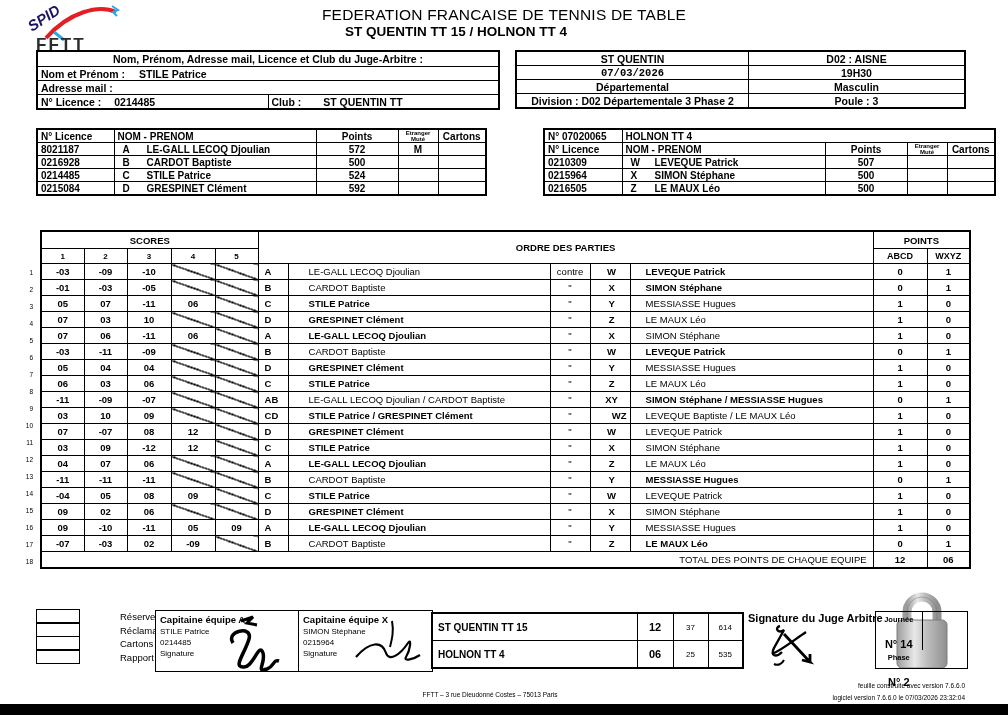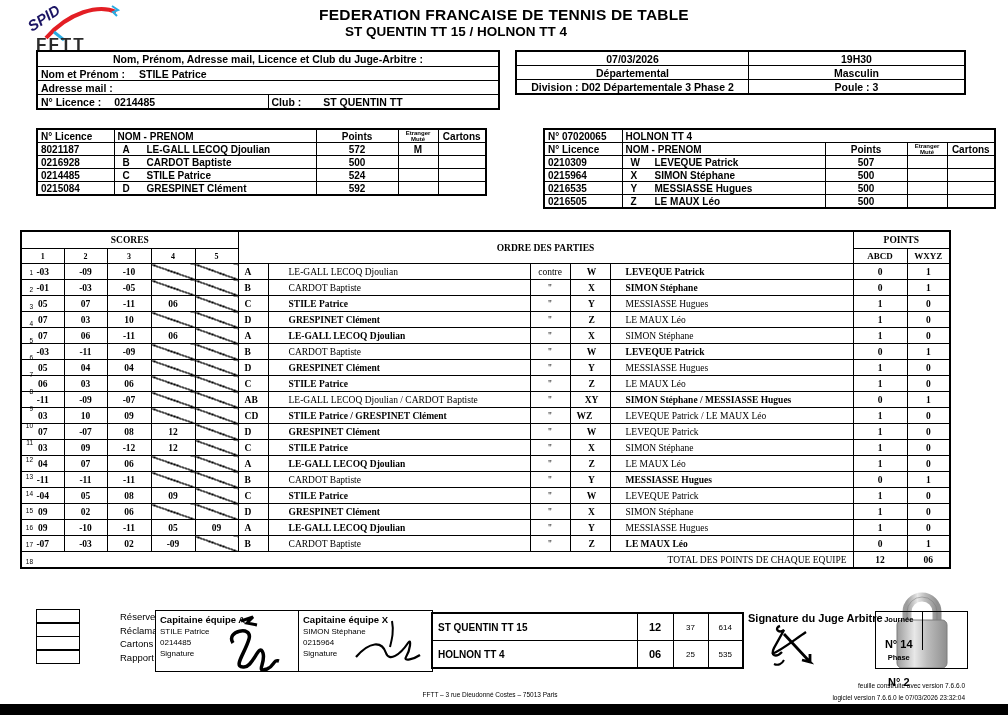--- a/index.html
+++ b/index.html
@@ -1,19 +1,19 @@
 <!DOCTYPE html>
 <html><head>
 <meta charset="utf-8">
 <style>
   html,body{margin:0;padding:0;}
   body{width:1008px;height:715px;background:#fff;position:relative;overflow:hidden;
        font-family:"Liberation Sans","DejaVu Sans",sans-serif;color:#000;}
   .abs{position:absolute;}
-  .title{top:6px;left:0;width:1008px;text-align:center;font-weight:bold;font-size:15.5px;letter-spacing:.2px;}
+  .title{top:6px;left:0;width:1008px;text-align:center;font-weight:normal;font-size:15.5px;letter-spacing:.2px;}
   .subtitle{top:24px;left:0;width:912px;text-align:center;font-weight:bold;font-size:13.5px;}
   table{border-collapse:collapse;table-layout:fixed;}
   td,th{border:1px solid #000;padding:0 3px;overflow:hidden;white-space:nowrap;}
   
   .ja{left:36px;top:50px;width:449px;font-size:10.5px;font-weight:bold;}
   .ja table{width:464px;border:2px solid #000;}
   .ja td{height:13px;}
   .ja .hdr{text-align:center;height:14px;}
   
   .mi{left:515px;top:50px;width:451px;}
@@ -22,21 +22,21 @@
   
   .team table{border:2px solid #000;font-size:10px;font-weight:bold;}
   .team td{height:12px;}
   .team .small2{font-size:6px;line-height:6px;text-align:center;font-weight:bold;padding:0;}
   .tA{left:36px;top:128px;}
   .tA table{width:449px;}
   .tX{left:515px;top:128px;padding-left:28px;}
   .tX table{width:451px;}
   .cC{text-align:center;}
   
-  .main{left:20px;top:230px;font-family:Liberation Serif, serif;}
+  .main{left:40px;top:230px;}
   .main table{width:929px;border:2px solid #000;}
   .main td,.main th{height:15px;font-size:9.5px;}
   .main .h1{height:16px;}
   .main .h2{height:14px;font-size:8px;}
   .main .sc{text-align:center;font-weight:bold;}
   .slash{background-image:linear-gradient(to right top,transparent 47.5%,#000 47.5%,#000 52.5%,transparent 52.5%);}
   .ltr{font-weight:bold;padding-left:6px;}
   .nm{padding-left:20px;}
   .nm2{padding-left:15px;}
   .b{font-weight:bold;}
@@ -105,21 +105,25 @@
     <td><span>Club :</span><span style="display:inline-block;width:22px;"></span><span>ST QUENTIN TT</span></td>
   </tr>
 </tbody>
     </table>
 </div>
 
 <div class="abs mi">
 <table id="mi-table">
       <tbody>
         <tr>
-          <td style="width: 225px;">07/03/2026</td>
+          <td style="width: 225px;">ST QUENTIN</td>
+          <td>D02 : AISNE</td>
+        </tr>
+        <tr>
+          <td style="width: 225px; font-family: Liberation Mono, monospace;">07/03/2026</td>
           <td>19H30</td>
         </tr>
         <tr>
           <td style="width: 225px;">Départemental</td>
           <td>Masculin</td>
         </tr>
         <tr>
           <td style="width: 225px;">Division : D02 Départementale 3 Phase 2</td>
           <td>Poule : 3</td>
         </tr>
@@ -210,27 +214,20 @@
         <tr>
           <td>0210309</td>
           <td><span style="display: inline-block; width: 24px; padding-left: 5px;">W</span><span>LEVEQUE Patrick</span></td>
           <td class="cC">507</td>
           <td class="cC"></td>
           <td></td>
         </tr>
         <tr>
           <td>0215964</td>
           <td><span style="display: inline-block; width: 24px; padding-left: 5px;">X</span><span>SIMON Stéphane</span></td>
-          <td class="cC">500</td>
-          <td class="cC"></td>
-          <td></td>
-        </tr>
-        <tr>
-          <td>0216535</td>
-          <td><span style="display: inline-block; width: 24px; padding-left: 5px;">Y</span><span>MESSIASSE Hugues</span></td>
           <td class="cC">500</td>
           <td class="cC"></td>
           <td></td>
         </tr>
         <tr>
           <td>0216505</td>
           <td><span style="display: inline-block; width: 24px; padding-left: 5px;">Z</span><span>LE MAUX Léo</span></td>
           <td class="cC">500</td>
           <td class="cC"></td>
           <td></td>
@@ -421,22 +418,22 @@
         </tr>
         <tr>
           <td class="sc">03</td>
           <td class="sc">10</td>
           <td class="sc">09</td>
           <td class="sc slash"></td>
           <td class="sc slash"></td>
           <td class="ltr">CD</td>
           <td class="nm b">STILE Patrice / GRESPINET Clément</td>
           <td class="vs">"</td>
-          <td class="ltr cC" style="text-align: left;">WZ</td>
-          <td class="nm2">LEVEQUE Patrick / LE MAUX Léo</td>
+          <td class="ltr cC" style="text-align: right;">WZ</td>
+          <td class="nm2">LEVEQUE Baptiste / LE MAUX Léo</td>
           <td class="pt">1</td>
           <td class="pt">0</td>
         </tr>
         <tr>
           <td class="sc">07</td>
           <td class="sc">-07</td>
           <td class="sc">08</td>
           <td class="sc">12</td>
           <td class="sc slash"></td>
           <td class="ltr">D</td>

